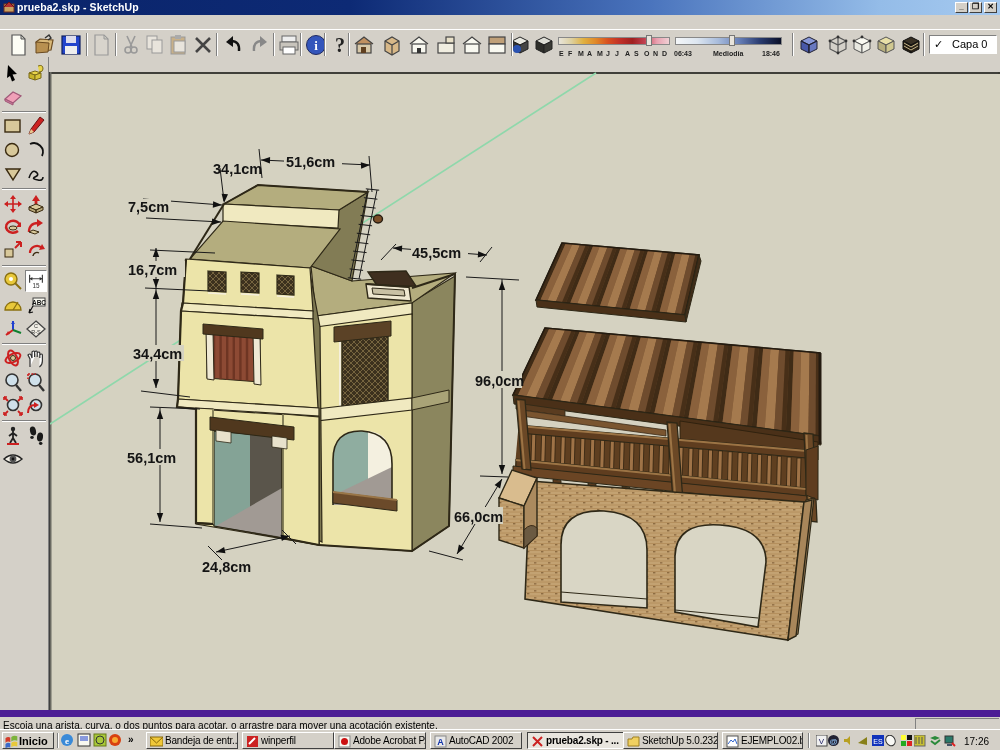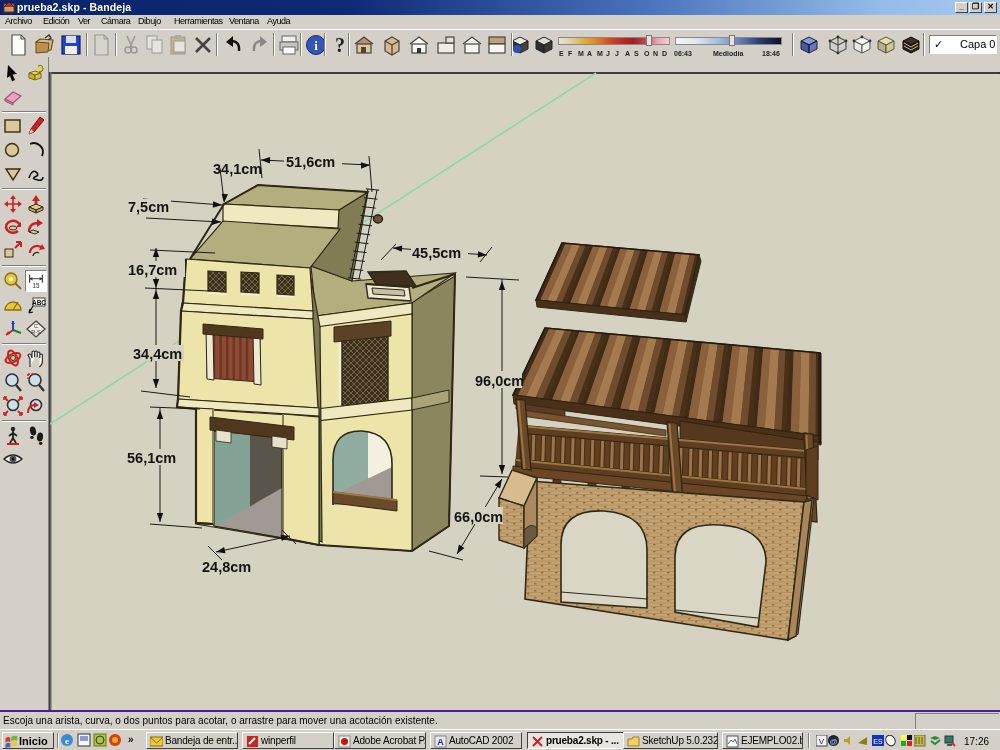--- a/index.html
+++ b/index.html
@@ -10,21 +10,21 @@
 #menu{left:0;top:15px;width:1000px;height:14px;background:#d4d0c8;font-size:9px;letter-spacing:-0.45px;color:#000}
 #menu span{position:absolute;top:1px}
 #tbar{left:0;top:29px;width:1000px;height:28px;background:#d4d0c8;border-top:1px solid #fff}
 .ti{position:absolute;top:3px;width:24px;height:24px}
 .sep{position:absolute;top:3px;width:2px;height:23px;border-left:1px solid #808080;border-right:1px solid #fff}
 #tabs{left:50px;top:57px;width:950px;height:15px;background:#d4d0c8}
 #hometab{position:absolute;left:0px;top:-1px;width:35px;height:16px;background:#1c2f77;color:#fff;font-size:9px;text-align:center;line-height:15px;border:1px solid #fff;border-bottom:none}
 #palette{left:0;top:57px;width:49px;height:653px;background:#d4d0c8;border-right:1px solid #808080}
 .pi{position:absolute;width:22px;height:22px}
 .psep{position:absolute;left:2px;width:44px;height:2px;border-top:1px solid #808080;border-bottom:1px solid #fff}
-#status{left:0;top:710px;width:1000px;height:19px;background:#d4d0c8;border-top:2px solid #4c1d95;font-size:10px;color:#000}
+#status{left:0;top:710px;width:1000px;height:19px;background:#d4d0c8;border-top:7px solid #4c1d95;font-size:10px;color:#000}
 #taskbar{left:0;top:729px;width:1000px;height:21px;background:#d4d0c8;border-top:1px solid #fff}
 .task{position:absolute;top:2px;height:17px;background:#d4d0c8;border:1px solid;border-color:#fff #404040 #404040 #fff;font-size:10px;letter-spacing:-0.2px;color:#000;padding:2px 2px 0 18px;overflow:hidden;white-space:nowrap}
 .tico{position:absolute;left:3px;top:2px;width:13px;height:13px}
 </style></head><body>
 <div id="win">
 
 <div class="abs" style="left:49px;top:72px;width:951px;height:639px;background:#d5d2c1;border-top:2px solid #3a3a32;border-left:1px solid #404040"></div>
 <svg width="948" height="638" viewBox="50 72 948 638" style="position:absolute;left:50px;top:72px">
       <rect x="50" y="72" width="948" height="638" fill="#d5d2c1"></rect>
       <rect x="50" y="72" width="948" height="2" fill="#40403a"></rect>
@@ -326,34 +326,24 @@
 <polygon points="502.0,479.0 500.1,488.4 494.6,485.1" fill="#111" stroke="none"></polygon>
 <line x1="429.0" y1="551.0" x2="463.0" y2="560.0" stroke="#1a1a1a" stroke-width="1"></line>
 <rect x="453" y="507" width="50" height="17" fill="#d5d2c1"></rect>
 <text x="454.0" y="522.0" font-family="Liberation Sans, sans-serif" font-size="14.5" fill="#141414" text-anchor="start" font-weight="bold">66,0cm</text>
     </svg>
 <div class="abs" id="title">
 <svg class="abs" style="left:3px;top:1px" width="12" height="12">
         <rect x="1" y="3" width="10" height="8" fill="#c8a060" stroke="#703020" stroke-width="1"></rect>
         <path d="M1,6 L6,1 L11,6" fill="#b03030" stroke="#701010" stroke-width="1"></path>
       </svg>
-<span class="t">prueba2.skp - Bandeja</span>
+<span class="t">prueba2.skp - SketchUp</span>
 <div class="wbtn" style="left:955px">_</div>
       <div class="wbtn" style="left:969px">❐</div>
       <div class="wbtn" style="left:984px">✕</div>
-</div>
-<div class="abs" id="menu">
-<span style="left:5px">Archivo</span>
-<span style="left:43px">Edición</span>
-<span style="left:78px">Ver</span>
-<span style="left:101px">Cámara</span>
-<span style="left:138px">Dibujo</span>
-<span style="left:174px">Herramientas</span>
-<span style="left:229px">Ventana</span>
-<span style="left:267px">Ayuda</span>
 </div>
 <div class="abs" id="tbar">
 <svg class="ti" style="left:7px" width="24" height="24" viewBox="0 0 24 24">
         <path d="M5,2 h9 l4,4 v16 h-13 z" fill="#fdfdf5" stroke="#555" stroke-width="1.2"></path>
         <path d="M14,2 l4,4 h-4 z" fill="#c8c8c0" stroke="#555" stroke-width="1"></path>
       </svg>
 <svg class="ti" style="left:33px" width="24" height="24" viewBox="0 0 24 24">
         <path d="M3,9 l4,-3 13,1 -2,10 -13,1 z" fill="#d8b878" stroke="#6a4a20" stroke-width="1.2"></path>
         <path d="M3,9 l13,1 -1,9 -12,1 z" fill="#b89050" stroke="#6a4a20" stroke-width="1"></path>
         <path d="M12,5 l4,-3 2,3 -3,2" fill="none" stroke="#333" stroke-width="1.4"></path>
@@ -497,21 +487,21 @@
 <div class="abs" style="left:644px;top:20px;font-size:7px;font-weight:bold;color:#222">O</div>
 <div class="abs" style="left:653px;top:20px;font-size:7px;font-weight:bold;color:#222">N</div>
 <div class="abs" style="left:662px;top:20px;font-size:7px;font-weight:bold;color:#222">D</div>
 <div class="abs" style="left:675px;top:7px;width:107px;height:8px;border:1px solid #888;background:linear-gradient(90deg,#f4f6f8,#dde6f0,#a8bcdc,#6880b8,#2a3c70,#0a1028)"></div>
 <div class="abs" style="left:729px;top:5px;width:6px;height:11px;background:#e8e4dc;border:1px solid #777"></div>
 <div class="abs" style="left:674px;top:20px;font-size:7px;font-weight:bold;color:#222">06:43</div>
 <div class="abs" style="left:713px;top:20px;font-size:7px;font-weight:bold;color:#222">Mediodía</div>
 <div class="abs" style="left:762px;top:20px;font-size:7px;font-weight:bold;color:#222">18:46</div>
 <div class="abs" style="left:929px;top:5px;width:68px;height:19px;background:#fff;border:1px solid;border-color:#808080 #fff #fff #808080;font-size:11px;color:#000">
         <span style="position:absolute;left:4px;top:2px">✓</span>
-        <span style="position:absolute;left:30px;top:2px">Capa 0</span>
+        <span style="position:absolute;left:22px;top:2px">Capa 0</span>
       </div>
 </div>
 <div class="abs" id="palette">
 <svg class="pi" style="left:2px;top:6px;" width="22" height="22" viewBox="0 0 22 22">
         <path d="M6,2 L15,11 L10.5,11.5 L13,17 L10,18.5 L8,13 L5,15 z" fill="#000"></path>
       </svg>
 <svg class="pi" style="left:25px;top:6px;" width="22" height="22" viewBox="0 0 22 22">
         <path d="M4,10 l6,-2 6,2 -6,2 z" fill="#e8d44a" stroke="#7a6a1a"></path>
         <path d="M4,10 l6,2 v5 l-6,-2 z" fill="#c8b42a" stroke="#7a6a1a"></path>
         <path d="M16,10 l-6,2 v5 l6,-2 z" fill="#d8c43a" stroke="#7a6a1a"></path>

